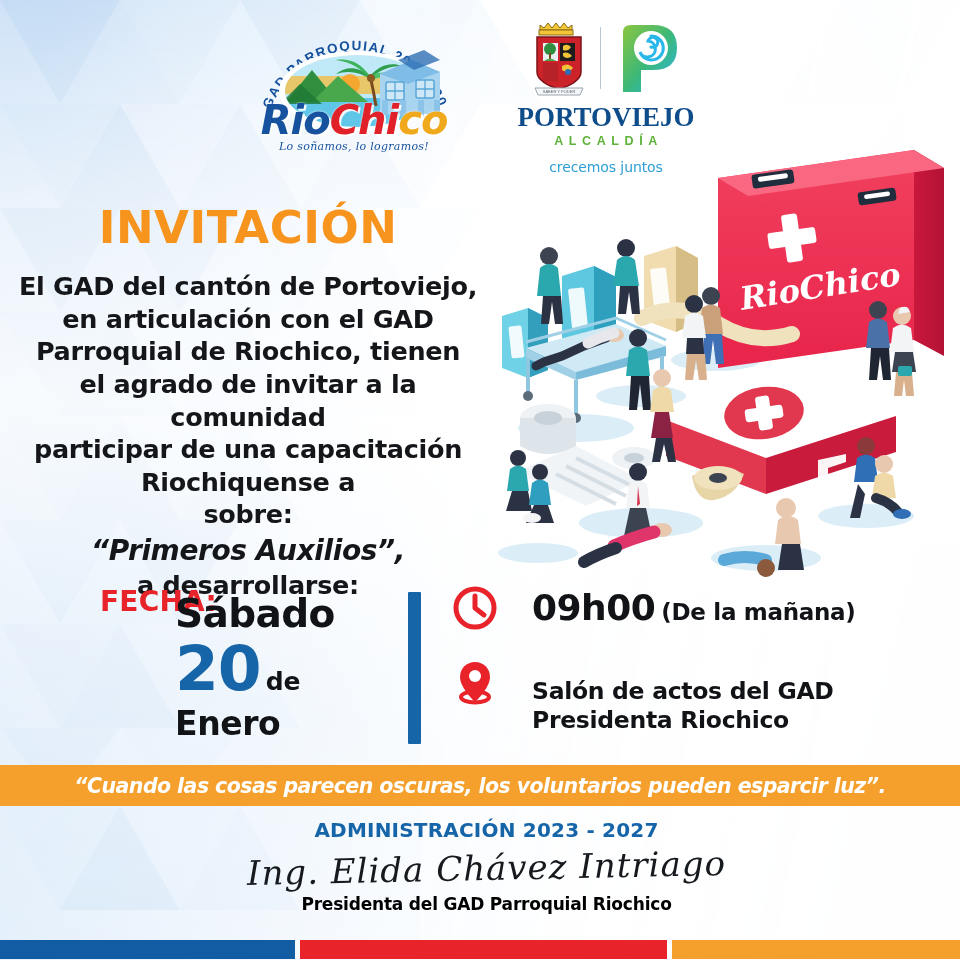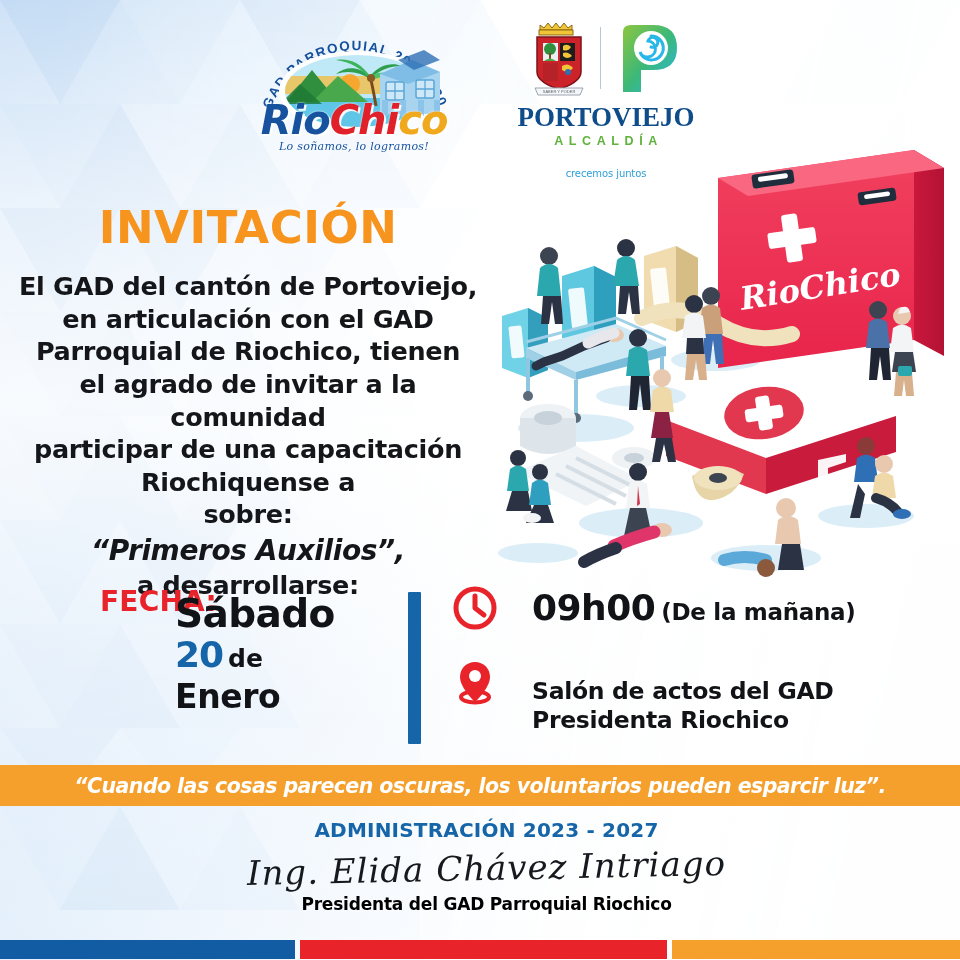--- a/index.html
+++ b/index.html
@@ -69,21 +69,21 @@
     font-size: 27px; font-weight: 700; color: #0f4c8a;
     letter-spacing: 0px; line-height: 1; margin-top: 2px;
   }
   .pv-sub {
     font-family: "Liberation Sans", sans-serif;
     font-size: 12.5px; font-weight: 700; color: #5fb33b;
     letter-spacing: 5.6px; margin-top: 3px; margin-left: 5px;
   }
   .pv-tag {
     font-family: "DejaVu Sans", sans-serif;
-    font-size: 10px; color: #2e9fd6; margin-top: 20px; letter-spacing: -.1px;
+    font-size: 14px; color: #2e9fd6; margin-top: 11px; letter-spacing: -.1px;
   }
 
   
   .left-col {
     position: absolute; left: 18px; top: 205px; width: 460px;
     text-align: center; z-index: 5;
   }
   .headline {
     font-family: "DejaVu Sans", sans-serif;
     font-size: 45px; font-weight: 700; color: #f7941e;
@@ -106,21 +106,21 @@
     position: absolute; left: 100px; top: 655px - 585px;
     font-family: "DejaVu Sans", sans-serif;
     font-size: 28px; font-weight: 700; color: #e8232a; letter-spacing: .2px;
   }
   .date-stack {
     position: absolute; left: 175px; top: 9px; width: 220px; 
     font-family: "DejaVu Sans", sans-serif; color: #111317;
   }
   .d-day { font-size: 39px; font-weight: 700; line-height: 1.05; letter-spacing: -.6px; }
   .d-num-row { line-height: 1; margin-top: 2px; }
-  .d-num { font-size: 36px; font-weight: 700; color: #1565a8; letter-spacing: -1px; }
+  .d-num { font-size: 63px; font-weight: 700; color: #1565a8; letter-spacing: -1px; }
   .d-de  { font-size: 25px; font-weight: 700; color: #111317; margin-left: 5px; }
   .d-month { font-size: 33px; font-weight: 700; margin-top: 4px; letter-spacing: -.4px; }
 
   .divider {
     position: absolute; left: 408px; top: 7px; width: 13px; height: 152px;
     background: #1565a8; border-radius: 1px;
   }
 
   .right-details { position: absolute; left: 452px; top: 0; width: 470px; }
   .det-row { display: flex; align-items: flex-start; gap: 34px; }

